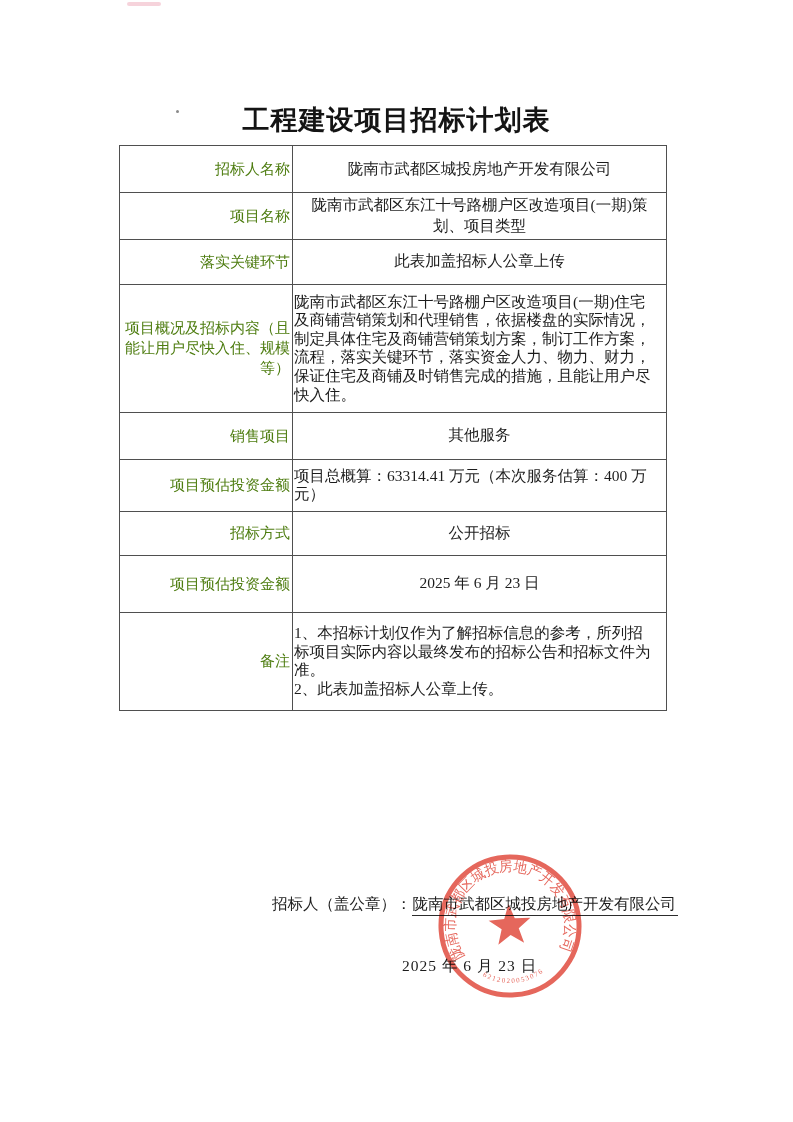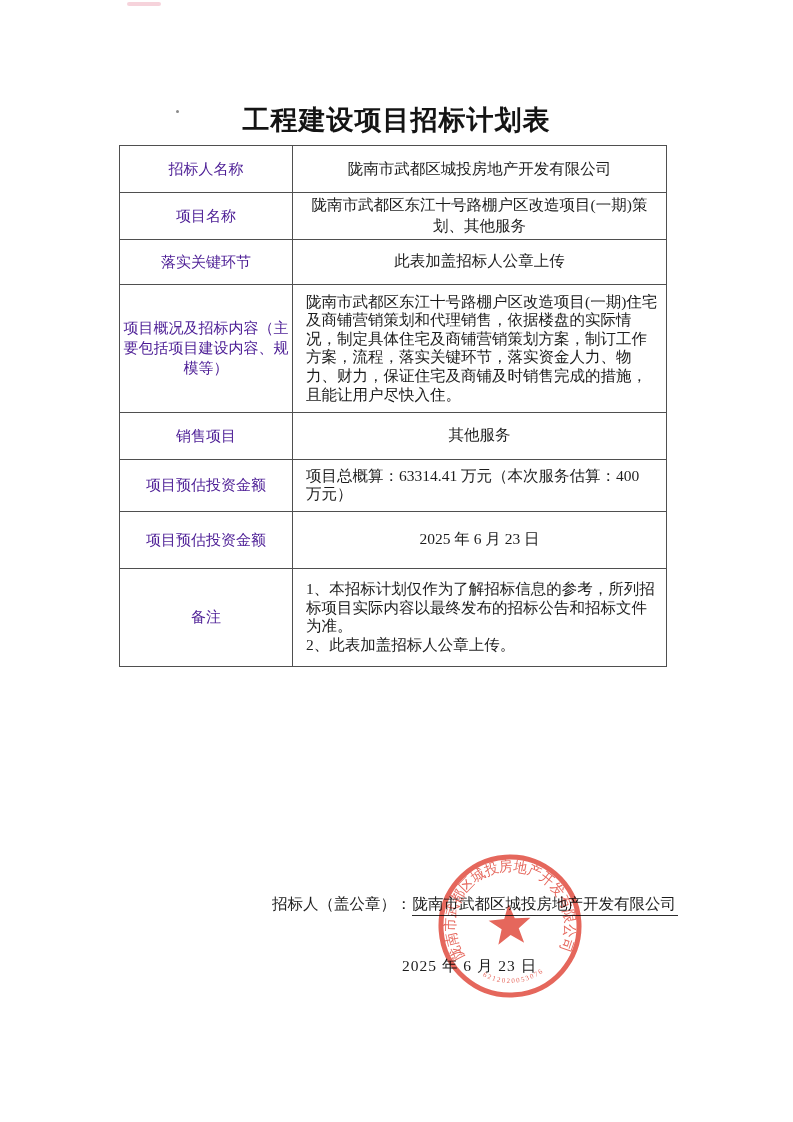--- a/index.html
+++ b/index.html
@@ -24,27 +24,27 @@
   table.plan{
     position:absolute;left:119px;top:145px;
     width:547px;border-collapse:collapse;table-layout:fixed;
   }
   table.plan td{
     border:1px solid #4f4f4f;
     vertical-align:middle;
     line-height:1.35;
   }
   td.label{
-    text-align:center;font-size:15px;padding:2px 2px;color:#4c1d95;
+    text-align:right;font-size:15px;padding:2px 2px;color:#4d7c0f;
   }
   td.value{
     text-align:center;font-size:15.5px;padding:2px 10px;color:#1c1c1c;
   }
   td.value.p{
-    text-align:left;padding:6px 8px 6px 13px;line-height:1.2;
+    text-align:left;padding:6px 8px 6px 1px;line-height:1.2;
   }
   td.value.prelines{white-space:pre-line;}
   .sign-row{
     position:absolute;left:272px;top:894px;
     font-size:15.5px;white-space:nowrap;color:#1c1c1c;
   }
   .sign-company{
     border-bottom:1.5px solid #2c2c2c;padding:0 2px 3px 1px;
   }
   .doc-date{
@@ -76,37 +76,41 @@
         <col style="width:173px">
         <col style="width:374px">
       </colgroup>
     <tbody>
       <tr style="height:47px">
         <td class="label">招标人名称</td>
         <td class="value">陇南市武都区城投房地产开发有限公司</td>
       </tr>
       <tr style="height:37px">
         <td class="label">项目名称</td>
-        <td class="value">陇南市武都区东江十号路棚户区改造项目(一期)策划、其他服务</td>
+        <td class="value">陇南市武都区东江十号路棚户区改造项目(一期)策划、项目类型</td>
       </tr>
       <tr style="height:45px">
         <td class="label">落实关键环节</td>
         <td class="value">此表加盖招标人公章上传</td>
       </tr>
       <tr style="height:128px">
-        <td class="label">项目概况及招标内容（主要包括项目建设内容、规模等）</td>
+        <td class="label">项目概况及招标内容（且能让用户尽快入住、规模等）</td>
         <td class="value p">陇南市武都区东江十号路棚户区改造项目(一期)住宅及商铺营销策划和代理销售，依据楼盘的实际情况，制定具体住宅及商铺营销策划方案，制订工作方案，流程，落实关键环节，落实资金人力、物力、财力，保证住宅及商铺及时销售完成的措施，且能让用户尽快入住。</td>
       </tr>
       <tr style="height:47px">
         <td class="label">销售项目</td>
         <td class="value">其他服务</td>
       </tr>
       <tr style="height:52px">
         <td class="label">项目预估投资金额</td>
         <td class="value p">项目总概算：63314.41 万元（本次服务估算：400 万元）</td>
+      </tr>
+      <tr style="height:44px">
+        <td class="label">招标方式</td>
+        <td class="value">公开招标</td>
       </tr>
       <tr style="height:57px">
         <td class="label">项目预估投资金额</td>
         <td class="value">2025 年 6 月 23 日</td>
       </tr>
       <tr style="height:98px">
         <td class="label">备注</td>
         <td class="value p prelines">1、本招标计划仅作为了解招标信息的参考，所列招标项目实际内容以最终发布的招标公告和招标文件为准。
 2、此表加盖招标人公章上传。</td>
       </tr>

